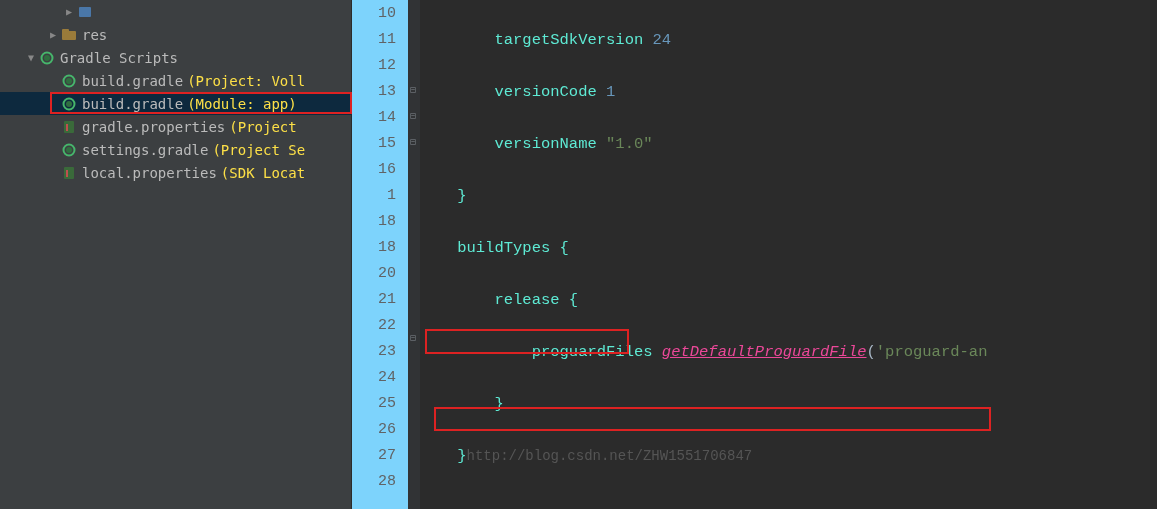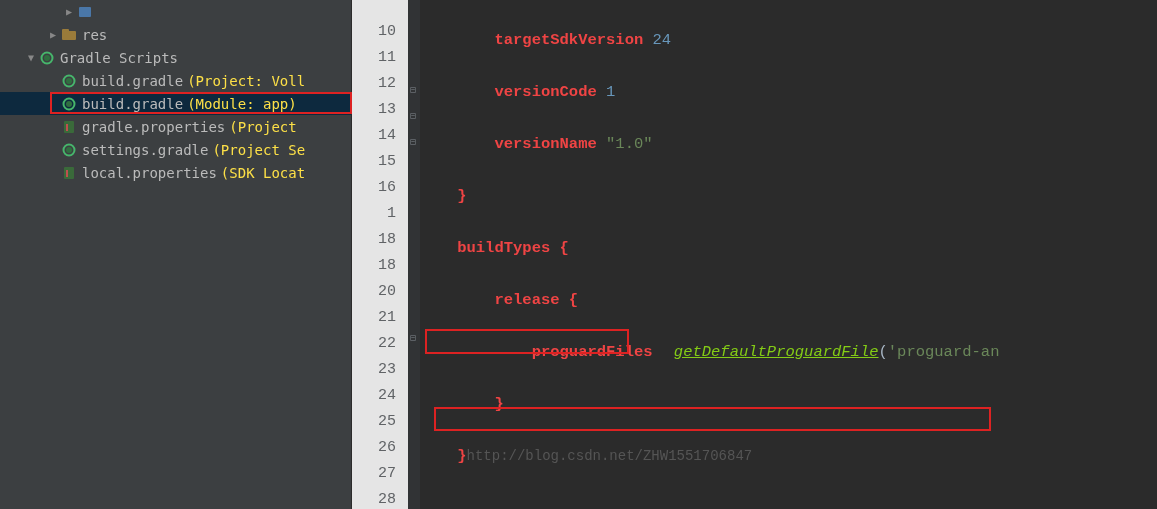--- a/index.html
+++ b/index.html
@@ -37,27 +37,27 @@
 .highlight-box{ position:absolute; border:2px solid #d22; pointer-events:none; }
 #hl-tree{ left:50px; top:92px; width:302px; height:22px; }
 .editor {
   flex:1; height:509px;
   background:#2b2b2b;
   display:flex;
   position:relative;
 }
 .gutter {
   width:56px;
-  background:#e5e5e5;
+  background:#7dd3fc;
   color:#606366;
   text-align:right;
   padding-right:12px;
   font-size:15px;
   line-height:26px;
-  padding-top:19px;
+  padding-top:1px;
   position:relative;
 }
 .gutter .ln{height:26px;}
 .fold-strip{
   width:12px; background:#313335;
   position:relative;
 }
 .fold-strip .bracket{
   position:absolute; left:2px; font-size:10px; color:#6a6f74;
 }
@@ -65,24 +65,24 @@
   flex:1;
   font-size:15.5px;
   line-height:26px;
   padding-top:1px;
   white-space:pre;
   position:relative;
   font-family:"Consolas","Courier New",monospace;
 }
 .cline{height:26px;}
 .kw{color:#cc7832;}       
-.id{color:#ef4444;font-weight:bold;}
+.id{color:#5eead4;}
 .str{color:#6a8759;}      
 .num{color:#6897bb;}      
-.func{color:#84cc16; font-style:italic; text-decoration:underline;margin-left:12px;}
+.func{color:#ec4899; font-style:italic; text-decoration:underline;}
 .watermark{color:#555; font-size:14px;}
 
 #hl-dep{ left:425px; top:329px; width:204px; height:25px; }
 #hl-compile{ left:434px; top:407px; width:557px; height:24px; }
 
 .ic-gradle svg circle.outer{stroke:#46b56b;fill:none;stroke-width:2;}
 .ic-gradle svg circle.inner{fill:#2f6f3f;}
 .ic-folder svg rect{fill:#9a7b3a;}
 .ic-class svg rect{fill:#4a77a8;}
 .ic-prop svg rect{fill:#3a6a3a;}

